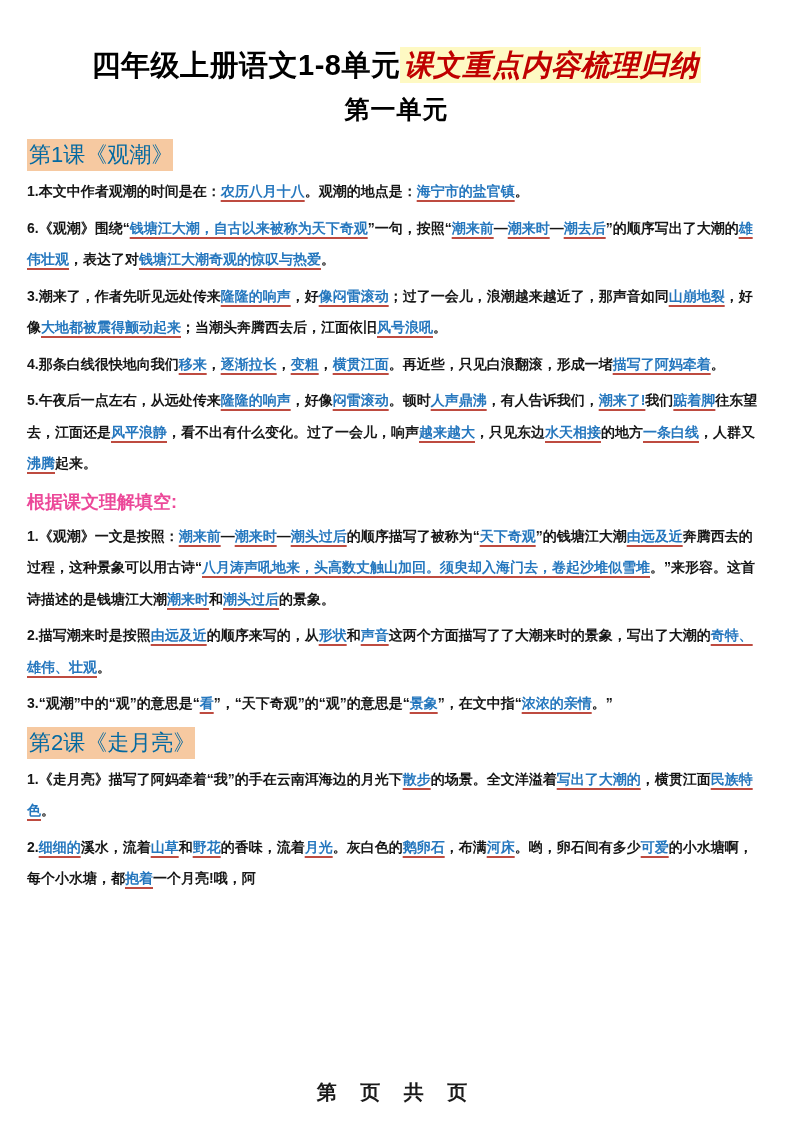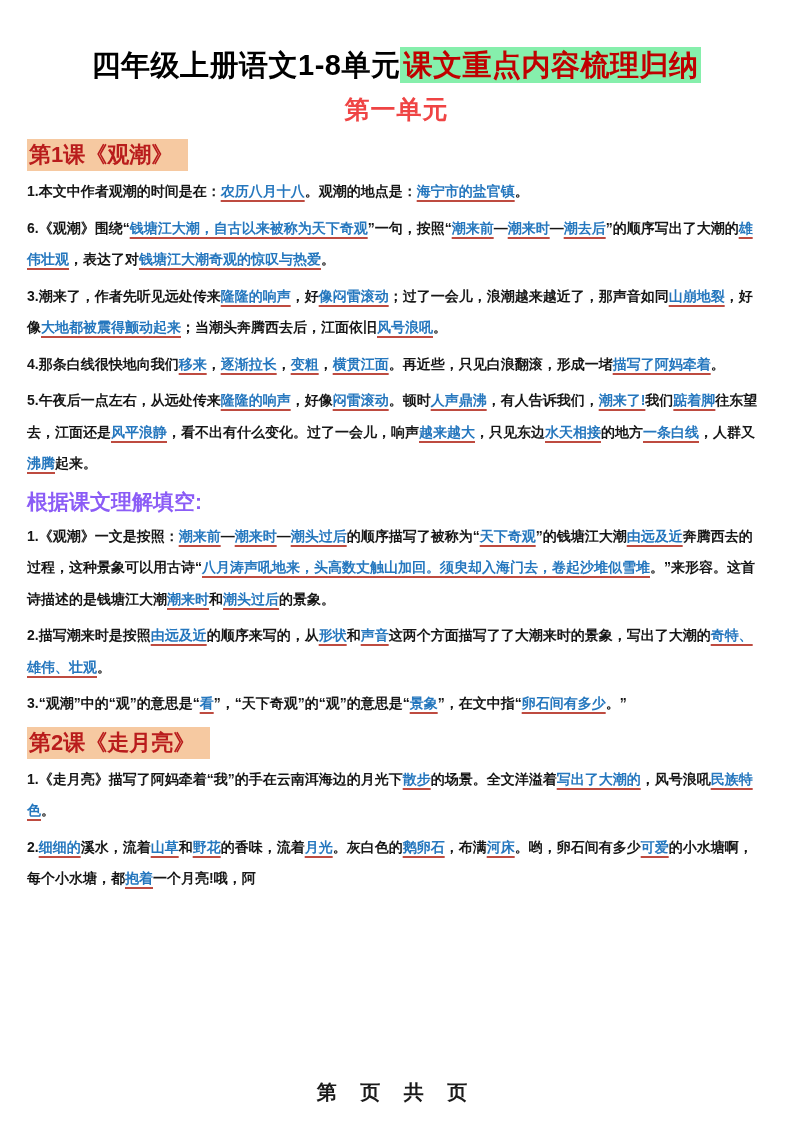--- a/index.html
+++ b/index.html
@@ -1,43 +1,43 @@
 <!DOCTYPE html>
 <html><head>
 <meta charset="utf-8">
 <style>
   html,body{margin:0;padding:0;background:#ffffff;}
   body{width:793px;height:1122px;overflow:hidden;font-family:"Liberation Sans",sans-serif;}
   .page{box-sizing:border-box;width:793px;height:1122px;padding:46px 27px 0 27px;display:flex;flex-direction:column;}
   .title{text-align:center;font-size:29px;font-weight:bold;color:#000000;white-space:nowrap;letter-spacing:0.5px;}
-  .title .hl{background:#86efac;color:#C00000;padding:2px 3px;}
-  .subtitle{text-align:center;font-size:25px;font-weight:bold;color:#ef4444;margin-top:7px;letter-spacing:1px;}
+  .title .hl{background:#fef9c3;color:#C00000;padding:2px 3px;font-style:italic;}
+  .subtitle{text-align:center;font-size:25px;font-weight:bold;color:#000000;margin-top:7px;letter-spacing:1px;}
   .blocks{margin-top:6px;}
   .lesson-row{margin:7px 0 2px 0;}
-  .lesson-heading{display:inline-block;font-size:22px;font-weight:bold;color:#b91c1c;background:#F6C9A1;padding:3px 15px 3px 2px;line-height:26px;}
-  .red-heading{font-size:21px;font-weight:bold;color:#8b5cf6;margin:8px 0 0 0;line-height:28px;}
+  .lesson-heading{display:inline-block;font-size:22px;font-weight:normal;color:#0369a1;background:#F6C9A1;padding:3px 0 3px 2px;line-height:26px;}
+  .red-heading{font-size:18px;font-weight:bold;color:#ec4899;margin:8px 0 0 0;line-height:28px;}
   .para{font-size:14px;line-height:31.5px;font-weight:bold;color:#161616;margin:5px 0;}
   .blank{color:#2577BE;text-decoration:underline;text-decoration-color:#BE4B40;text-decoration-thickness:2px;text-underline-offset:4px;}
   .footer{text-align:center;font-size:20px;font-weight:bold;color:#1a1a1a;margin-top:auto;padding-bottom:16px;letter-spacing:9px;}
 </style>
 </head>
 <body>
 
 <div class="page">
   <div class="title"><span>四年级上册语文1-8单元</span><span class="hl">课文重点内容梳理归纳</span></div>
   <div class="subtitle">第一单元</div>
   <div class="blocks">
       <div class="lesson-row"><span class="lesson-heading">第1课《观潮》</span></div>
       <p class="para"><span>1.本文中作者观潮的时间是在：</span><span class="blank">农历八月十八</span><span>。观潮的地点是：</span><span class="blank">海宁市的盐官镇</span><span>。</span></p>
       <p class="para"><span>6.《观潮》围绕“</span><span class="blank">钱塘江大潮，自古以来被称为天下奇观</span><span>”一句，按照“</span><span class="blank">潮来前</span><span>—</span><span class="blank">潮来时</span><span>—</span><span class="blank">潮去后</span><span>”的顺序写出了大潮的</span><span class="blank">雄伟壮观</span><span>，表达了对</span><span class="blank">钱塘江大潮奇观的惊叹与热爱</span><span>。</span></p>
       <p class="para"><span>3.潮来了，作者先听见远处传来</span><span class="blank">隆隆的响声</span><span>，好</span><span class="blank">像闷雷滚动</span><span>；过了一会儿，浪潮越来越近了，那声音如同</span><span class="blank">山崩地裂</span><span>，好像</span><span class="blank">大地都被震得颤动起来</span><span>；当潮头奔腾西去后，江面依旧</span><span class="blank">风号浪吼</span><span>。</span></p>
       <p class="para"><span>4.那条白线很快地向我们</span><span class="blank">移来</span><span>，</span><span class="blank">逐渐拉长</span><span>，</span><span class="blank">变粗</span><span>，</span><span class="blank">横贯江面</span><span>。再近些，只见白浪翻滚，形成一堵</span><span class="blank">描写了阿妈牵着</span><span>。</span></p>
       <p class="para"><span>5.午夜后一点左右，从远处传来</span><span class="blank">隆隆的响声</span><span>，好像</span><span class="blank">闷雷滚动</span><span>。顿时</span><span class="blank">人声鼎沸</span><span>，有人告诉我们，</span><span class="blank">潮来了!</span><span>我们</span><span class="blank">踮着脚</span><span>往东望去，江面还是</span><span class="blank">风平浪静</span><span>，看不出有什么变化。过了一会儿，响声</span><span class="blank">越来越大</span><span>，只见东边</span><span class="blank">水天相接</span><span>的地方</span><span class="blank">一条白线</span><span>，人群又</span><span class="blank">沸腾</span><span>起来。</span></p>
       <div class="red-heading">根据课文理解填空:</div>
       <p class="para"><span>1.《观潮》一文是按照：</span><span class="blank">潮来前</span><span>—</span><span class="blank">潮来时</span><span>—</span><span class="blank">潮头过后</span><span>的顺序描写了被称为“</span><span class="blank">天下奇观</span><span>”的钱塘江大潮</span><span class="blank">由远及近</span><span>奔腾西去的过程，这种景象可以用古诗“</span><span class="blank">八月涛声吼地来，头高数丈触山加回。须臾却入海门去，卷起沙堆似雪堆</span><span>。”来形容。这首诗描述的是钱塘江大潮</span><span class="blank">潮来时</span><span>和</span><span class="blank">潮头过后</span><span>的景象。</span></p>
       <p class="para"><span>2.描写潮来时是按照</span><span class="blank">由远及近</span><span>的顺序来写的，从</span><span class="blank">形状</span><span>和</span><span class="blank">声音</span><span>这两个方面描写了了大潮来时的景象，写出了大潮的</span><span class="blank">奇特、雄伟、壮观</span><span>。</span></p>
-      <p class="para"><span>3.“观潮”中的“观”的意思是“</span><span class="blank">看</span><span>”，“天下奇观”的“观”的意思是“</span><span class="blank">景象</span><span>”，在文中指“</span><span class="blank">卵石间有多少</span><span>。”</span></p>
+      <p class="para"><span>3.“观潮”中的“观”的意思是“</span><span class="blank">看</span><span>”，“天下奇观”的“观”的意思是“</span><span class="blank">景象</span><span>”，在文中指“</span><span class="blank">浓浓的亲情</span><span>。”</span></p>
       <div class="lesson-row"><span class="lesson-heading">第2课《走月亮》</span></div>
-      <p class="para"><span>1.《走月亮》描写了阿妈牵着“我”的手在云南洱海边的月光下</span><span class="blank">散步</span><span>的场景。全文洋溢着</span><span class="blank">写出了大潮的</span><span>，风号浪吼</span><span class="blank">民族特色</span><span>。</span></p>
+      <p class="para"><span>1.《走月亮》描写了阿妈牵着“我”的手在云南洱海边的月光下</span><span class="blank">散步</span><span>的场景。全文洋溢着</span><span class="blank">写出了大潮的</span><span>，横贯江面</span><span class="blank">民族特色</span><span>。</span></p>
       <p class="para"><span>2.</span><span class="blank">细细的</span><span>溪水，流着</span><span class="blank">山草</span><span>和</span><span class="blank">野花</span><span>的香味，流着</span><span class="blank">月光</span><span>。灰白色的</span><span class="blank">鹅卵石</span><span>，布满</span><span class="blank">河床</span><span>。哟，卵石间有多少</span><span class="blank">可爱</span><span>的小水塘啊，每个小水塘，都</span><span class="blank">抱着</span><span>一个月亮!哦，阿</span></p>
     </div>
   <div class="footer">第 页 共 页</div>
 </div>
 
 </body></html>

